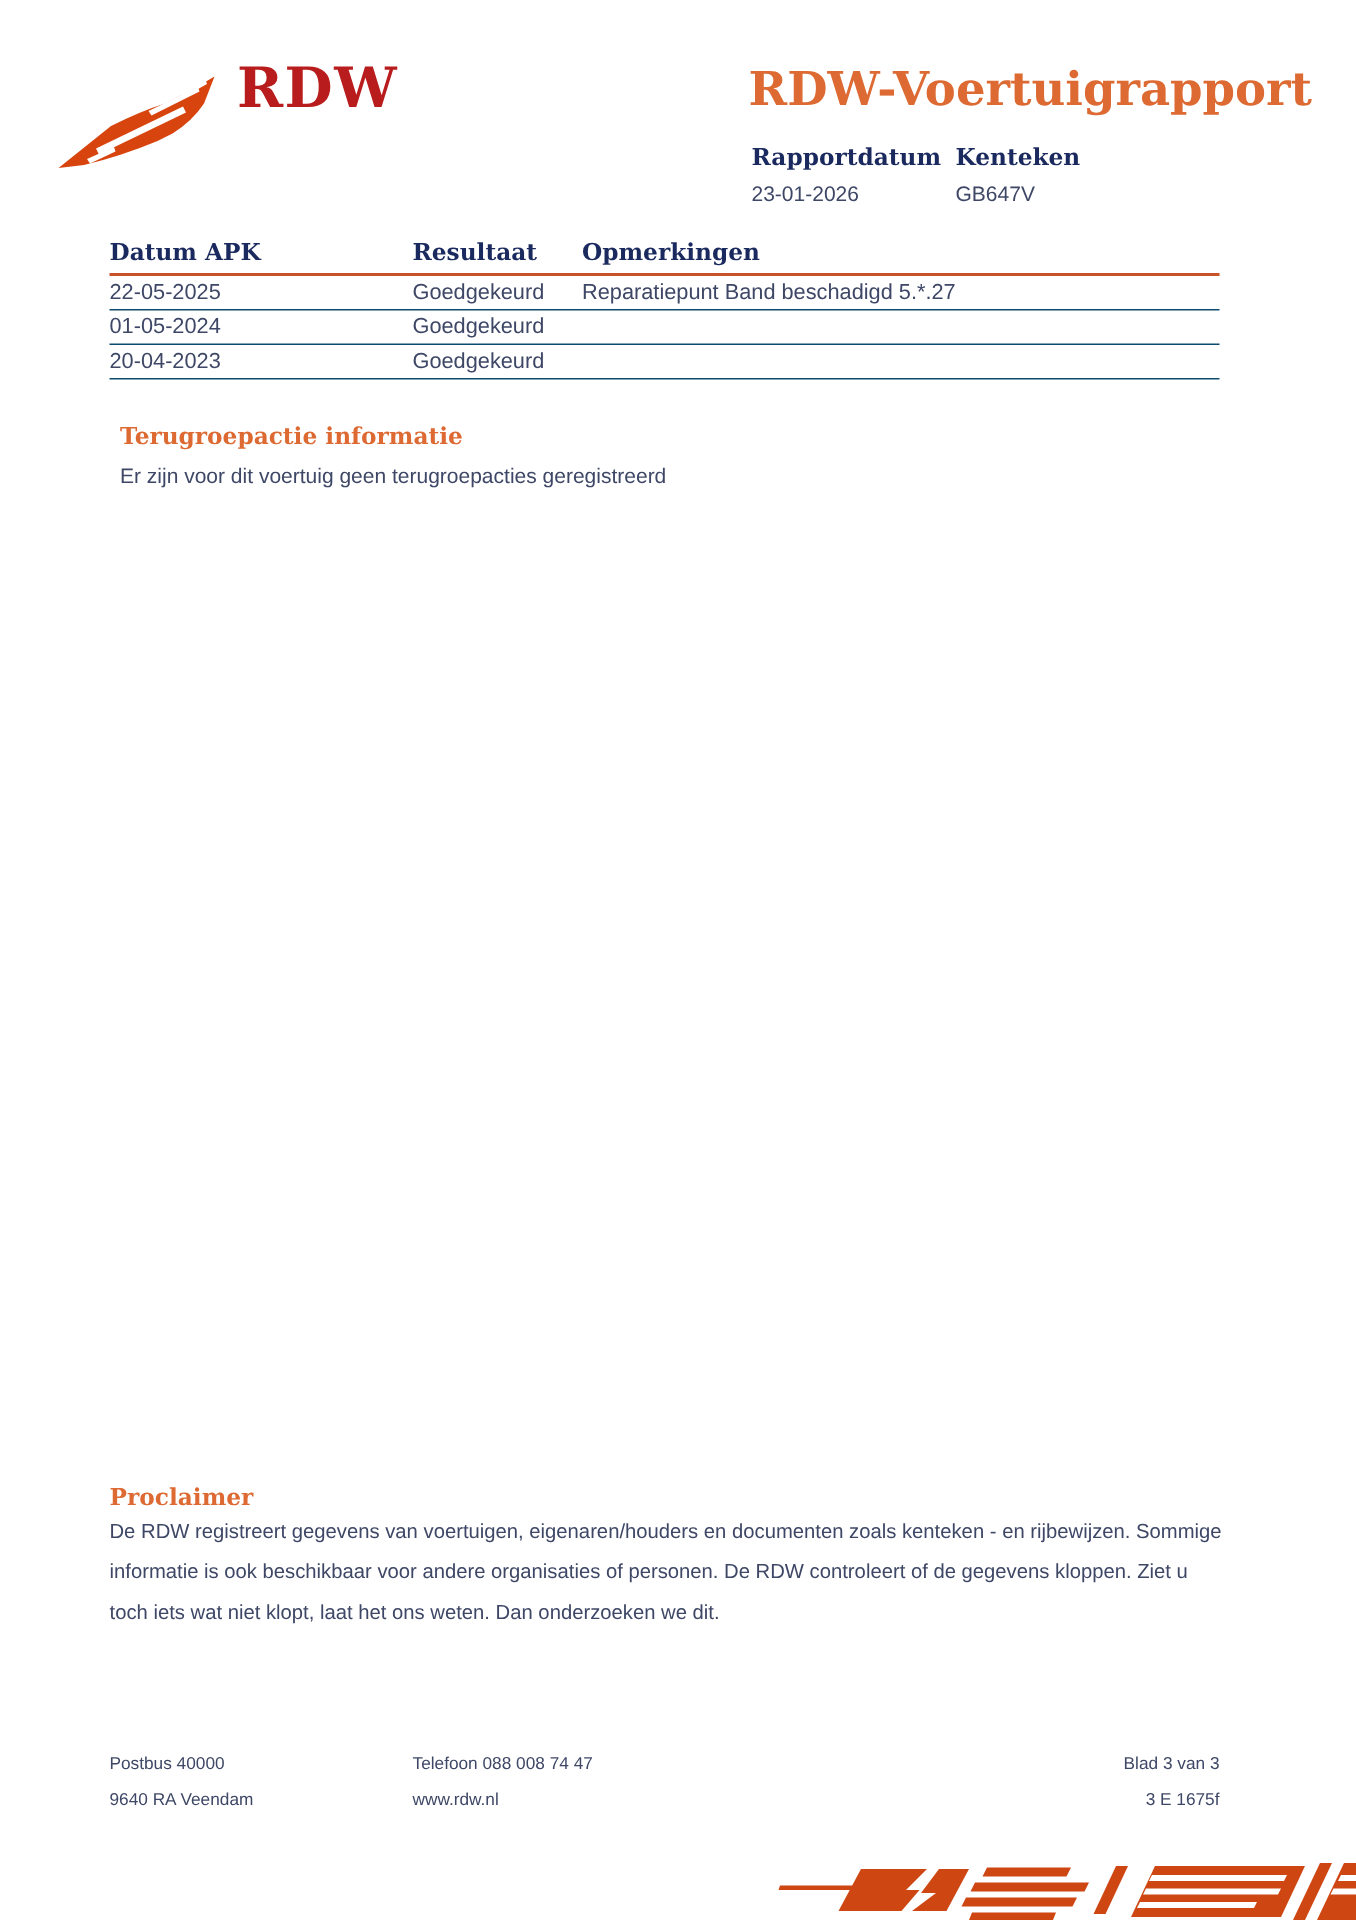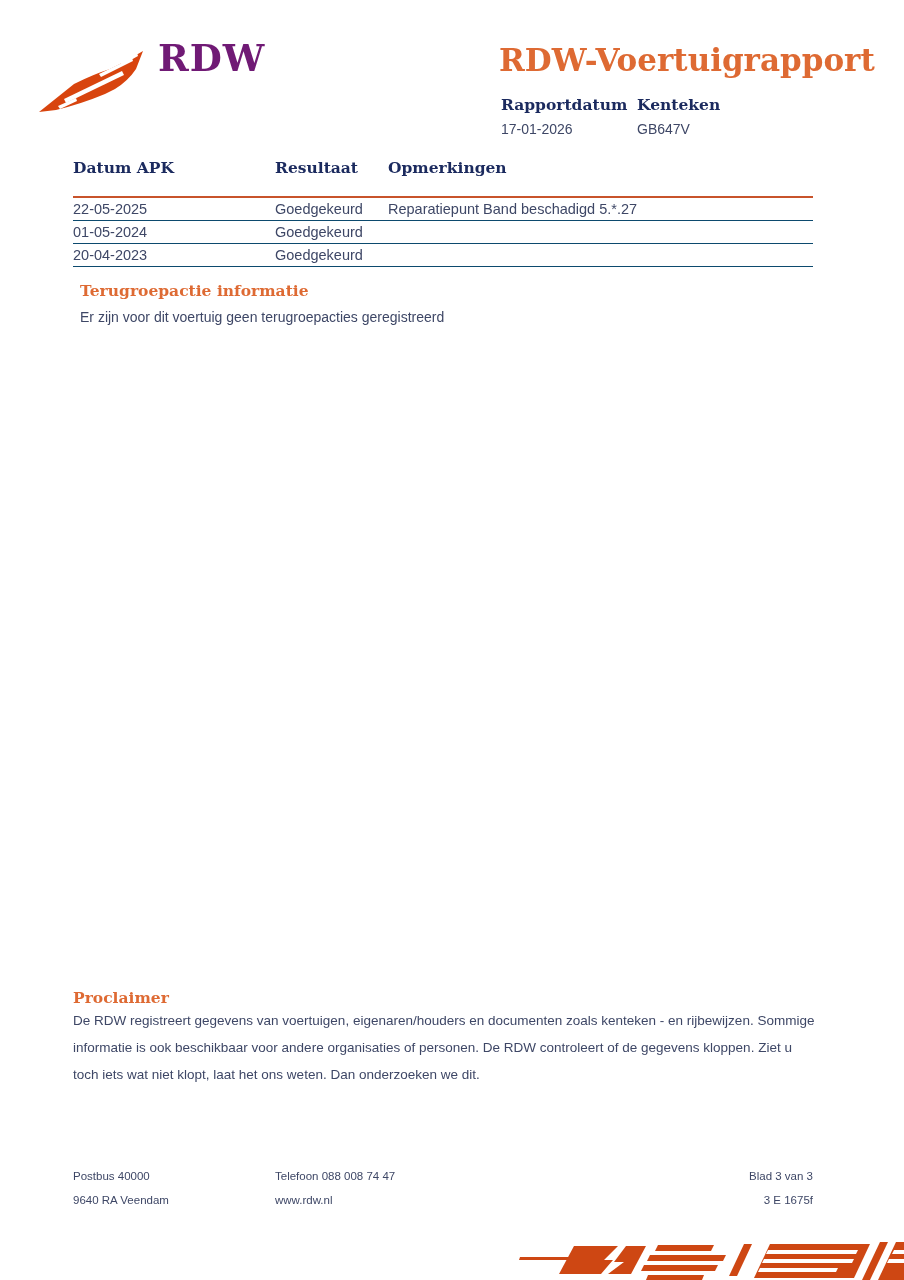--- a/index.html
+++ b/index.html
@@ -11,41 +11,41 @@
     background:#ffffff;
     overflow:hidden;
     margin:0 auto;
   }
 
   
   .logo-feather { position:absolute; left:36px; top:48px; width:116px; height:70px; }
   .logo-wordmark {
     position:absolute; left:158px; top:36px;
     font-family:"DejaVu Serif", serif;
-    font-weight:bold; font-size:37px; color:#701a75; letter-spacing:1px;
+    font-weight:bold; font-size:37px; color:#b91c1c; letter-spacing:1px;
   }
   .report-title {
     position:absolute; left:499px; top:42px;
     font-family:"DejaVu Serif", serif;
     font-weight:bold; font-size:31px; color:#DE6A33;
     white-space:nowrap;
   }
   .meta { position:absolute; left:501px; top:95px; display:flex; }
   .meta-col-1 { width:136px; }
   .meta-label {
     font-family:"DejaVu Serif", serif; font-weight:bold;
     font-size:15.5px; color:#1B2A5E;
   }
   .meta-value { margin-top:7px; font-size:14px; color:#3E4766; }
 
   
   .apk-table { position:absolute; left:73px; top:158px; width:740px; }
   .apk-header-row {
     display:grid; grid-template-columns:202px 113px 1fr;
-    padding-bottom:19px;
+    padding-bottom:5px;
     border-bottom:2px solid #C8532B;
   }
   .apk-header-cell {
     font-family:"DejaVu Serif", serif; font-weight:bold;
     font-size:15.5px; color:#1B2A5E;
   }
   .apk-row {
     display:grid; grid-template-columns:202px 113px 1fr;
     padding:3px 0 4px 0;
     border-bottom:1px solid #0c4a6e;
@@ -94,21 +94,21 @@
     <polygon fill="#ffffff" points="63,26 96,10 97,13 65,29"></polygon>
     <polygon fill="#ffffff" points="84,14 101,5 102,8 86,17"></polygon>
     <polygon fill="#ffffff" points="22,58 40,50 41,53 24,61"></polygon>
   </svg>
   <div class="logo-wordmark">RDW</div>
 
   <h1 class="report-title">RDW-Voertuigrapport</h1>
   <div class="meta">
     <div class="meta-col-1">
       <div class="meta-label">Rapportdatum</div>
-      <div class="meta-value">17-01-2026</div>
+      <div class="meta-value">23-01-2026</div>
     </div>
     <div>
       <div class="meta-label">Kenteken</div>
       <div class="meta-value">GB647V</div>
     </div>
   </div>
 
   <div class="apk-table">
     <div class="apk-header-row">
       <div class="apk-header-cell">Datum APK</div>

